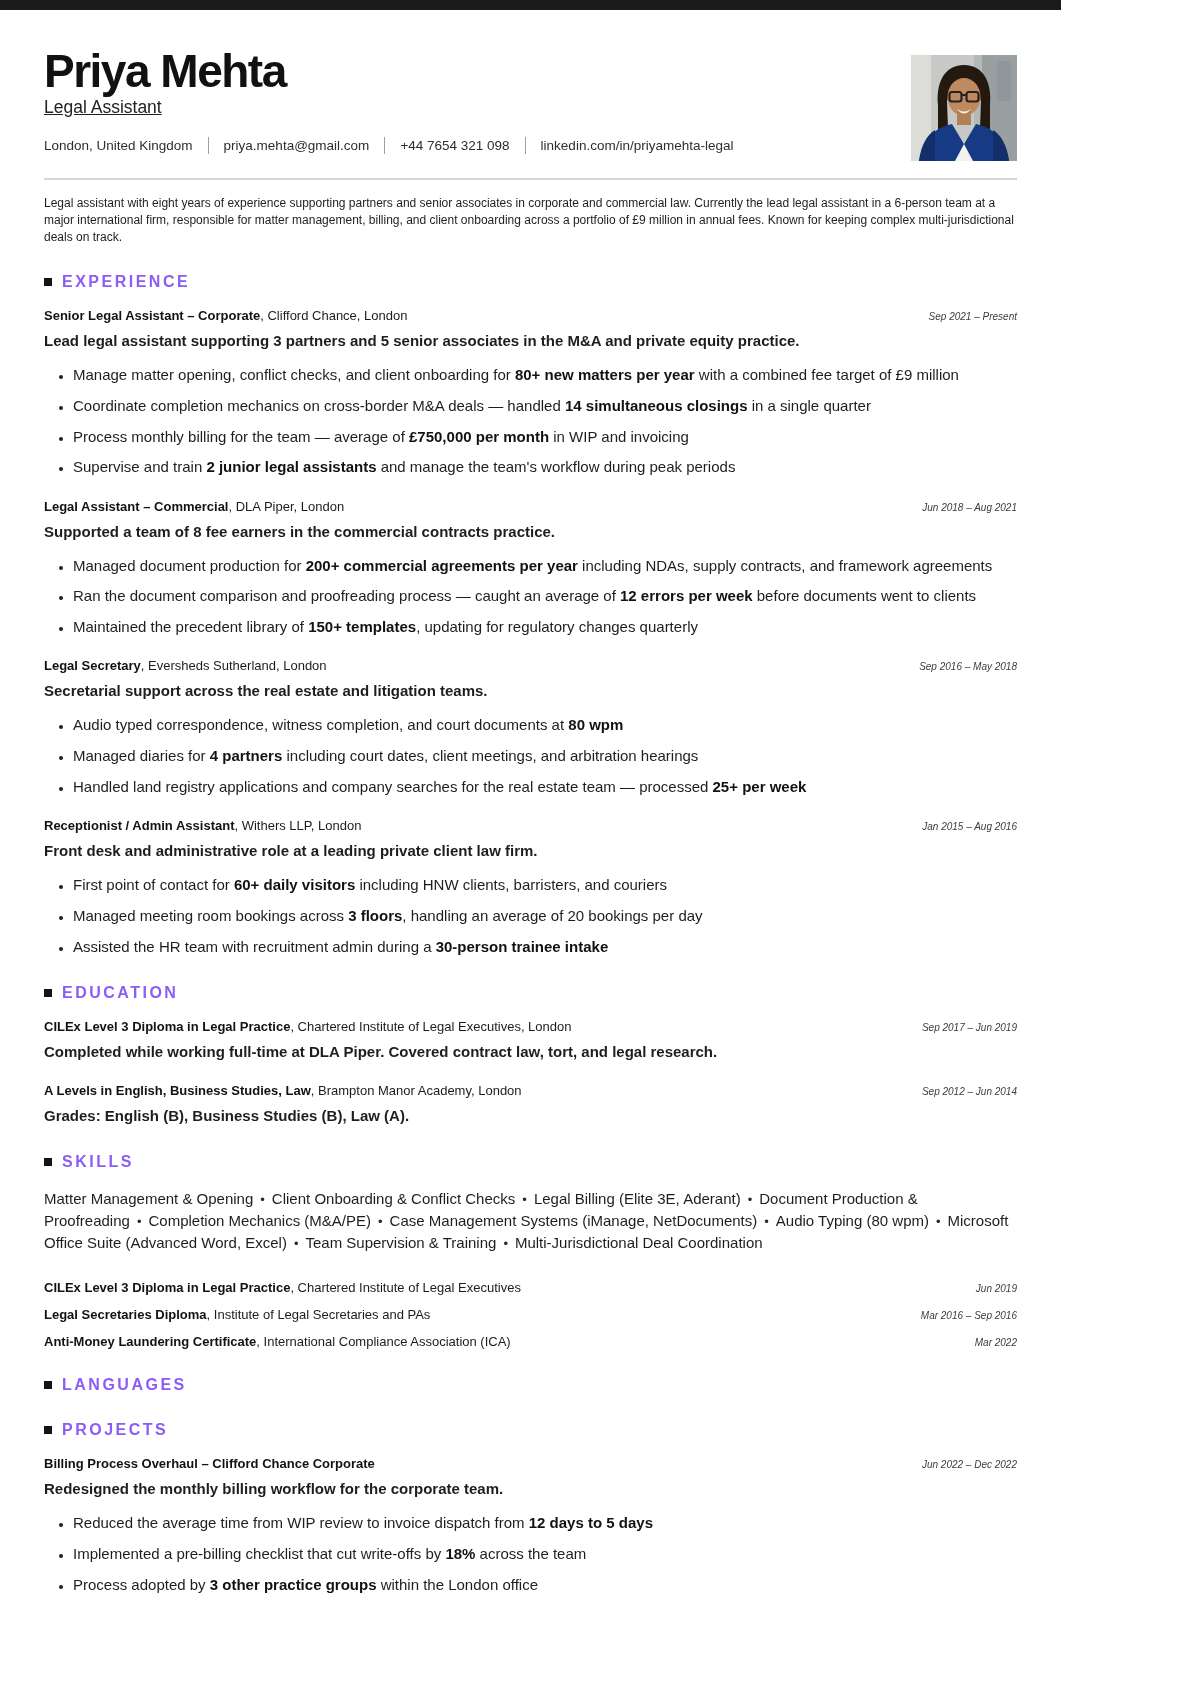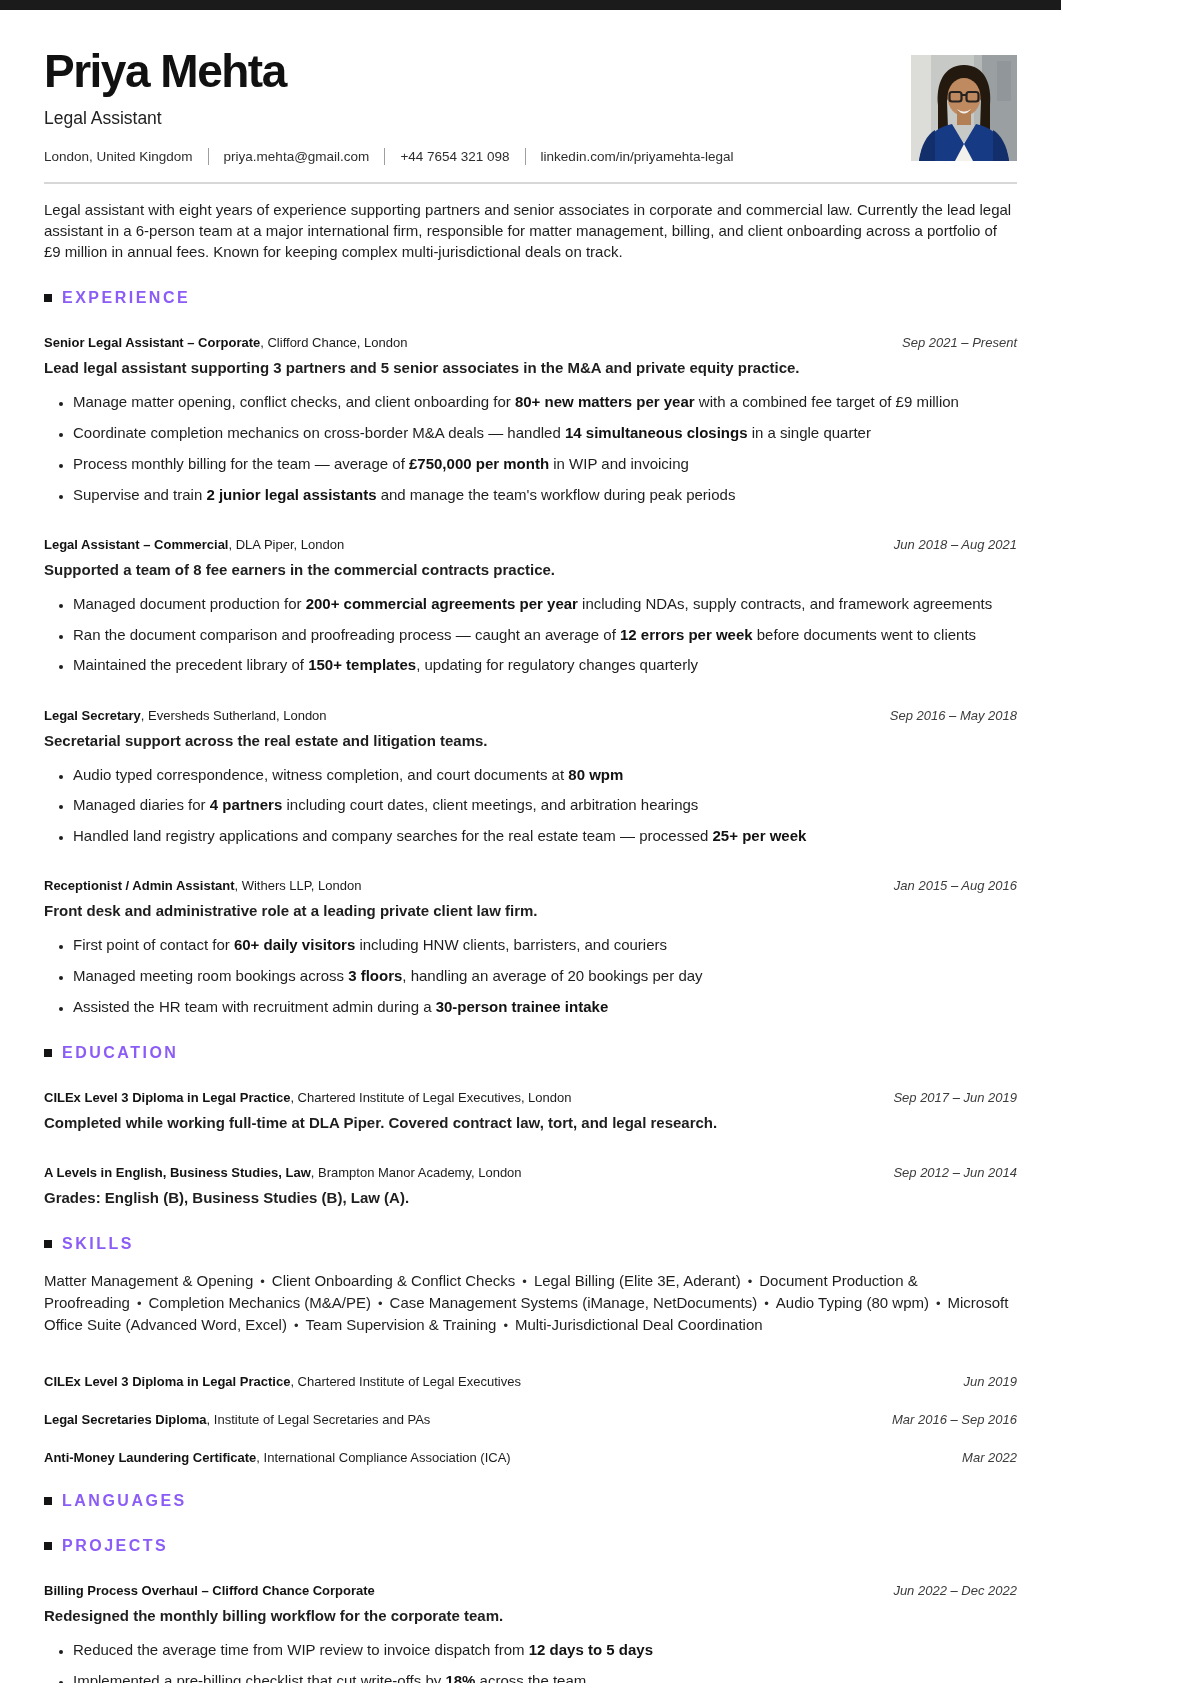--- a/index.html
+++ b/index.html
@@ -32,21 +32,21 @@
   
   .header { display: flex; align-items: flex-start; margin-top: 36px; }
   .header-left { flex: 1 1 auto; min-width: 0; }
   .name {
     font-size: 46px;
     font-weight: 700;
     letter-spacing: -1.5px;
     color: #111111;
     line-height: 1.1;
   }
-  .job-title { font-size: 17.5px; color: #222222; margin-top: 11px; }
+  .job-title { font-size: 17.5px; color: #222222; margin-top: 0; text-decoration: underline; }
   .contact-row {
     display: flex; align-items: center;
     margin-top: 19px;
     font-size: 13.5px; color: #2e2e2e;
   }
   .contact-sep {
     width: 1px; height: 17px; background: #9e9e9e;
     display: inline-block; margin: 0 15px;
   }
   .photo {
@@ -54,42 +54,42 @@
     width: 106px; height: 106px;
     margin-top: 9px;
     overflow: hidden;
   }
   .divider {
     height: 2px; background: #d7d7d7; border: none;
     margin-top: 17px;
   }
   .summary {
     margin-top: 15px;
-    font-size: 15px; line-height: 1.42; color: #1e1e1e;
+    font-size: 12px; line-height: 1.42; color: #1e1e1e;
   }
   
   .section { margin-top: 27px; }
   .section-heading {
     display: flex; align-items: center;
     font-size: 16px; font-weight: 700; letter-spacing: 2.5px;
     color: #8b5cf6;
     margin-bottom: 17px;
   }
   .section-marker {
     width: 8px; height: 8px; background: #141414;
     display: inline-block; margin-right: 10px;
   }
   .entry { margin-bottom: 21px; }
   .entry:last-child { margin-bottom: 0; }
   .entry-head { display: flex; align-items: baseline; }
   .entry-titleline { font-size: 13px; color: #1c1c1c; flex: 1 1 auto; padding-right: 20px; }
   .entry-title { font-weight: 700; color: #121212; }
   .entry-date {
     flex: 0 0 auto; white-space: nowrap;
-    font-size: 13px; font-style: italic; color: #3c3c3c; margin-top: 11px;
+    font-size: 10px; font-style: italic; color: #3c3c3c;
   }
   .entry-desc { margin-top: 7px; font-size: 15px; color: #1e1e1e; line-height: 1.4; font-weight: bold; }
   .bullet-list { margin: 14px 0 0 0; padding-left: 29px; list-style: disc outside; }
   .bullet-list li { font-size: 15px; color: #1e1e1e; margin-bottom: 10.5px; line-height: 1.35; }
   .bullet-list li:last-child { margin-bottom: 0; }
   .bullet-list li::marker { color: #1e1e1e; font-size: 12px; }
   .seg-b { font-weight: 700; color: #121212; }
   .inline-list { font-size: 15px; color: #1e1e1e; line-height: 1.45; }
   .inline-sep { color: #2a2a2a; padding: 0 7px; font-size: 13px; }
   .cert-entry { margin-bottom: 12px; }

